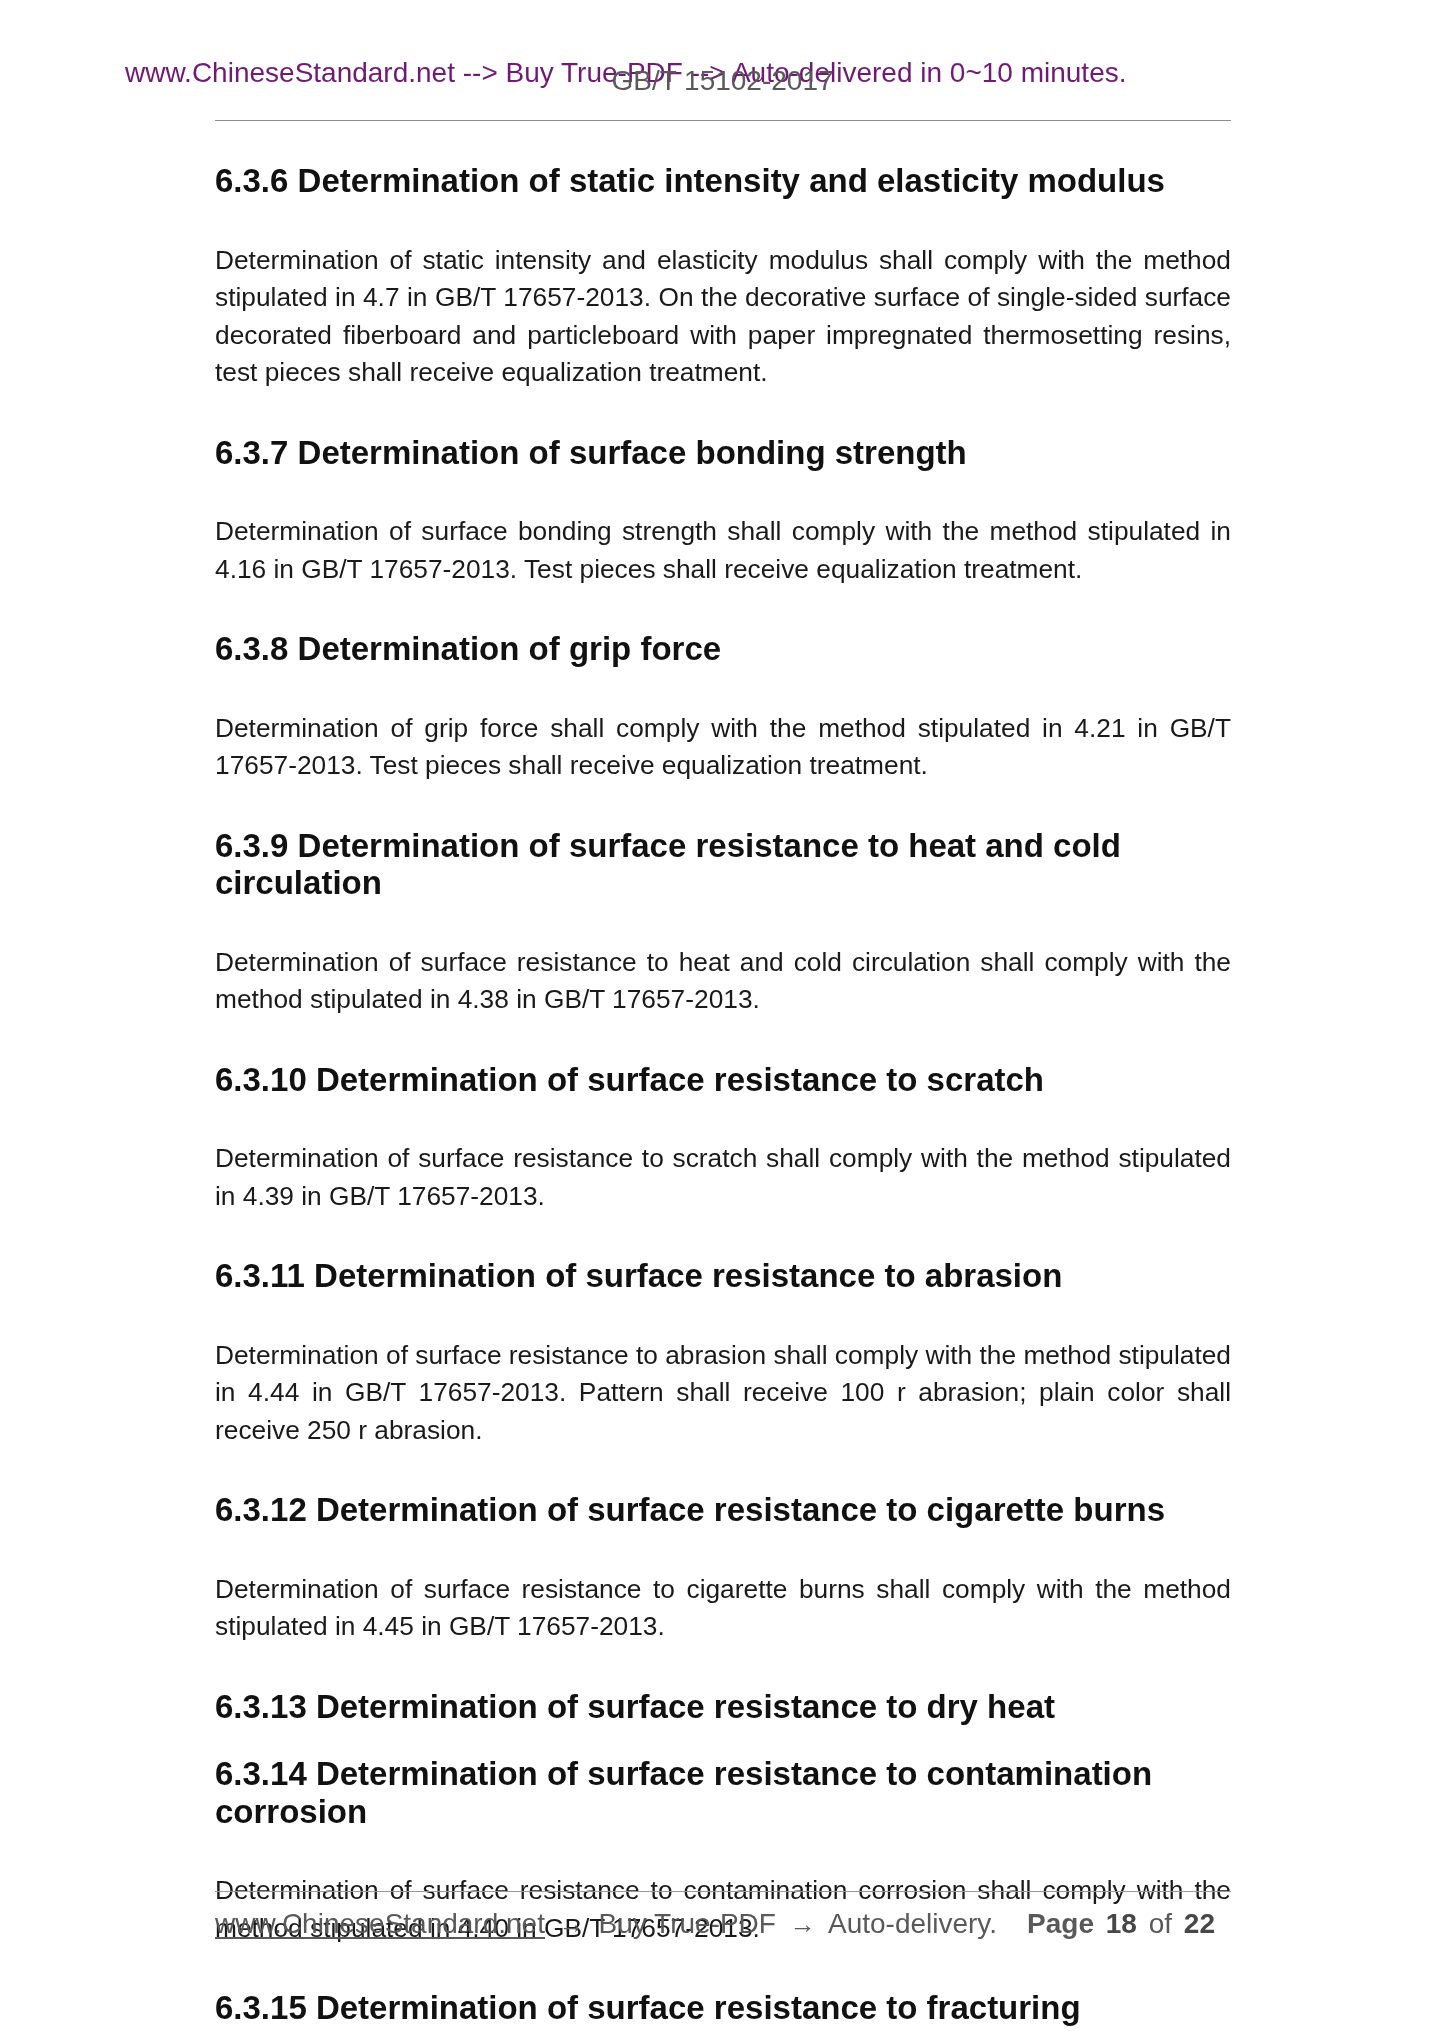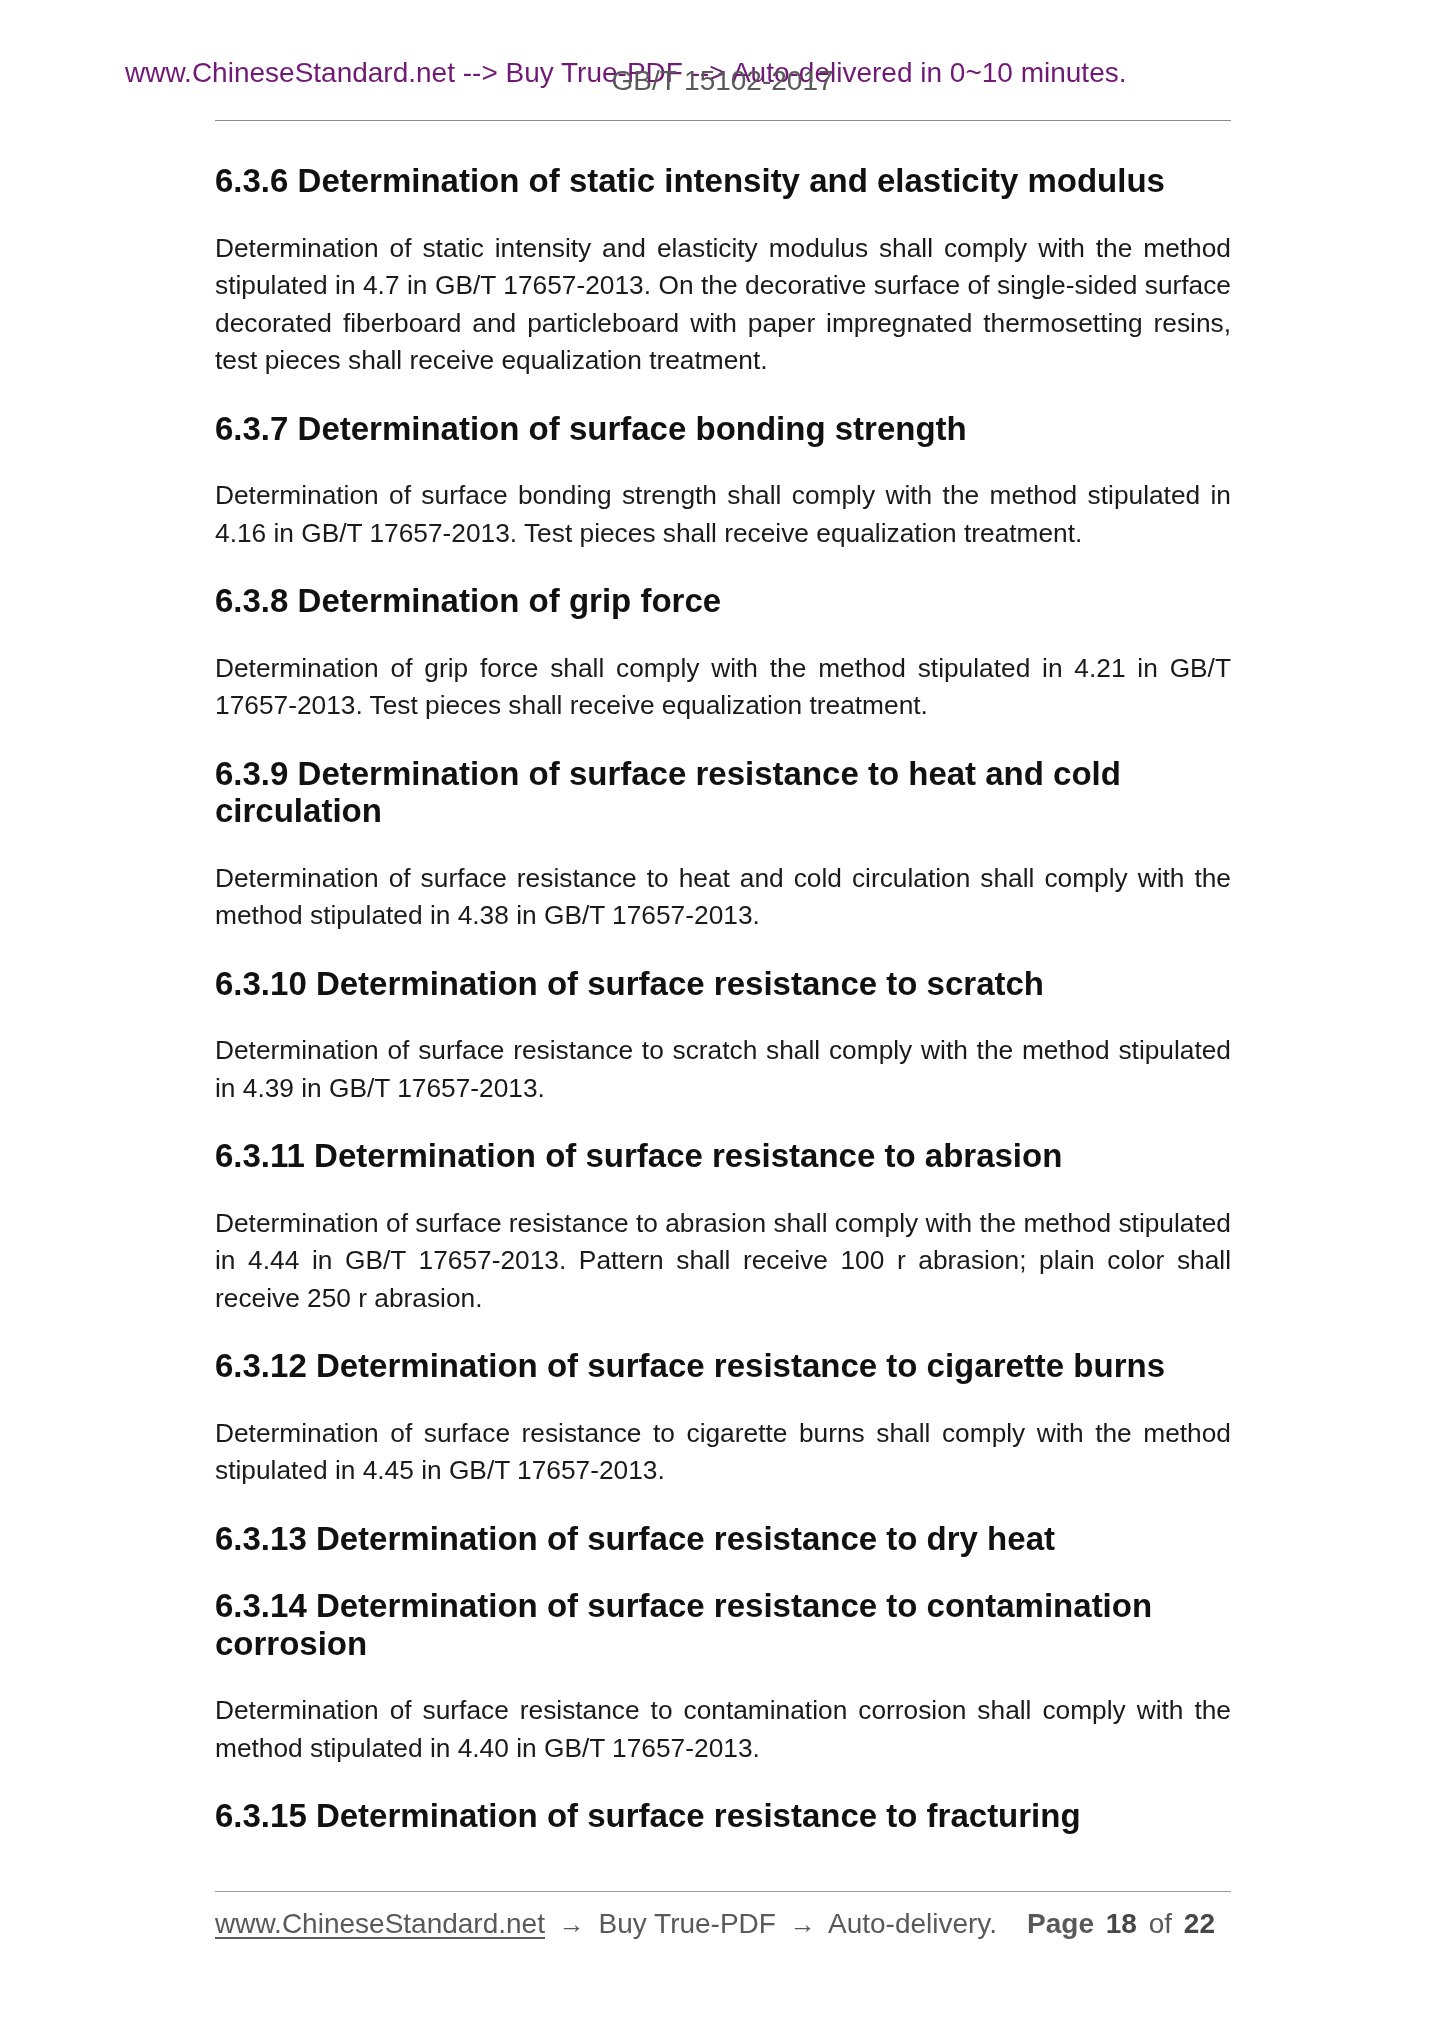--- a/index.html
+++ b/index.html
@@ -51,21 +51,21 @@
     font-weight: bold;
     color: #111111;
     line-height: 37.5px;
     margin: 30px 0;
   }
   .doc-content section:first-child h2 { margin-top: 0; }
   .doc-content p {
     font-size: 26.3px;
     color: #1a1a1a;
     line-height: 37.5px;
-    margin: 30px 0;
+    margin: 42px 0;
     text-align: justify;
     text-align-last: left;
   }
   
   .footer-rule {
     position: absolute;
     left: 215px;
     top: 1891px;
     width: 1016px;
     height: 1px;

